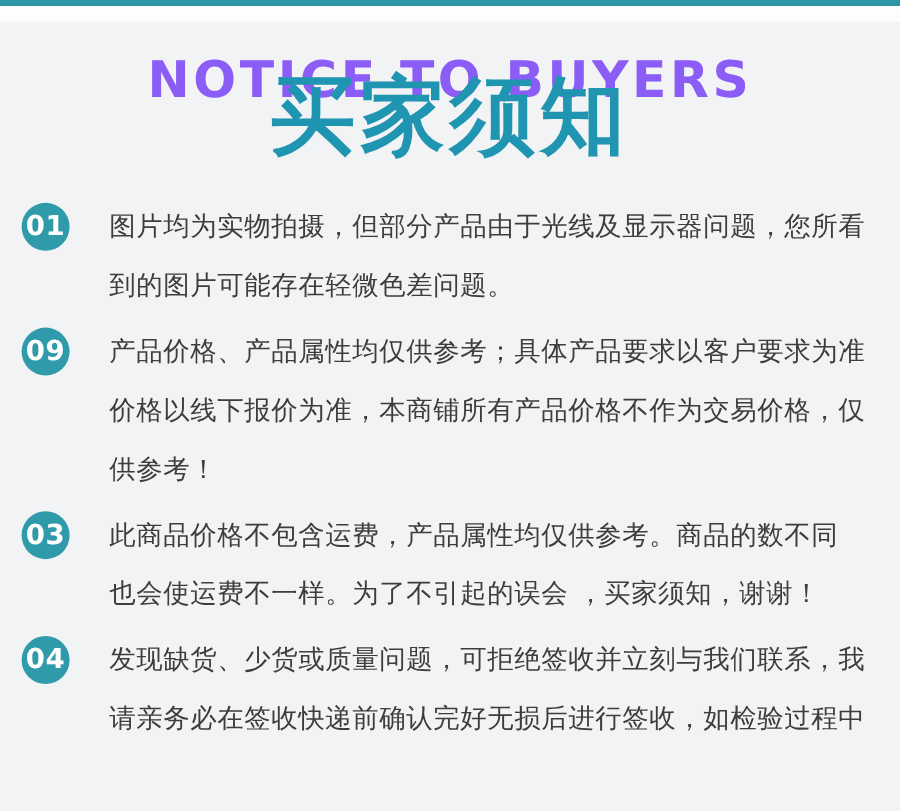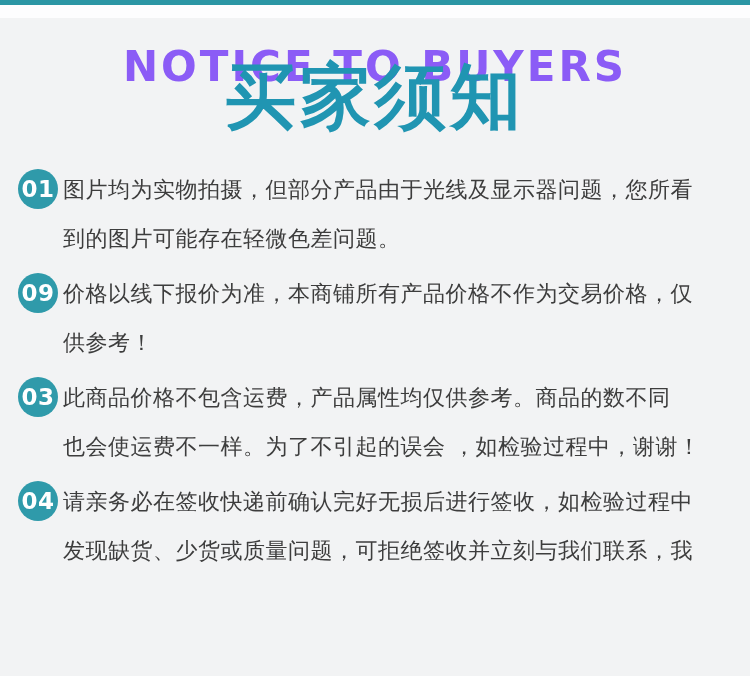--- a/index.html
+++ b/index.html
@@ -53,20 +53,21 @@
     color: #2095b2;
     white-space: nowrap;
   }
   .notice-list {
     padding: 0 20px 0 18px;
   }
   .notice {
     display: flex;
     align-items: flex-start;
     margin-bottom: 6px;
+    gap: 28px;
   }
   .badge {
     flex: 0 0 40px;
     width: 40px;
     height: 40px;
     margin-top: 4px;
     margin-right: 5px;
     border-radius: 50%;
     background: #2f9aaa;
     color: #ffffff;
@@ -104,34 +105,35 @@
     <div class="badge">01</div>
     <div class="notice-text">
       <div class="notice-line">图片均为实物拍摄，但部分产品由于光线及显示器问题，您所看</div>
       <div class="notice-line">到的图片可能存在轻微色差问题。</div>
     </div>
   </div>
 
   <div class="notice">
     <div class="badge">09</div>
     <div class="notice-text">
+      <div class="notice-line">产品价格、产品属性均仅供参考；具体产品要求以客户要求为准</div>
       <div class="notice-line">价格以线下报价为准，本商铺所有产品价格不作为交易价格，仅</div>
       <div class="notice-line">供参考！</div>
     </div>
   </div>
 
   <div class="notice">
     <div class="badge">03</div>
     <div class="notice-text">
       <div class="notice-line">此商品价格不包含运费，产品属性均仅供参考。商品的数不同</div>
-      <div class="notice-line">也会使运费不一样。为了不引起的误会 ，如检验过程中，谢谢！</div>
+      <div class="notice-line">也会使运费不一样。为了不引起的误会 ，买家须知，谢谢！</div>
     </div>
   </div>
 
   <div class="notice">
     <div class="badge">04</div>
     <div class="notice-text">
+      <div class="notice-line">发现缺货、少货或质量问题，可拒绝签收并立刻与我们联系，我</div>
       <div class="notice-line">请亲务必在签收快递前确认完好无损后进行签收，如检验过程中</div>
-      <div class="notice-line">发现缺货、少货或质量问题，可拒绝签收并立刻与我们联系，我</div>
     </div>
   </div>
 
 </div>
 
 </body></html>

